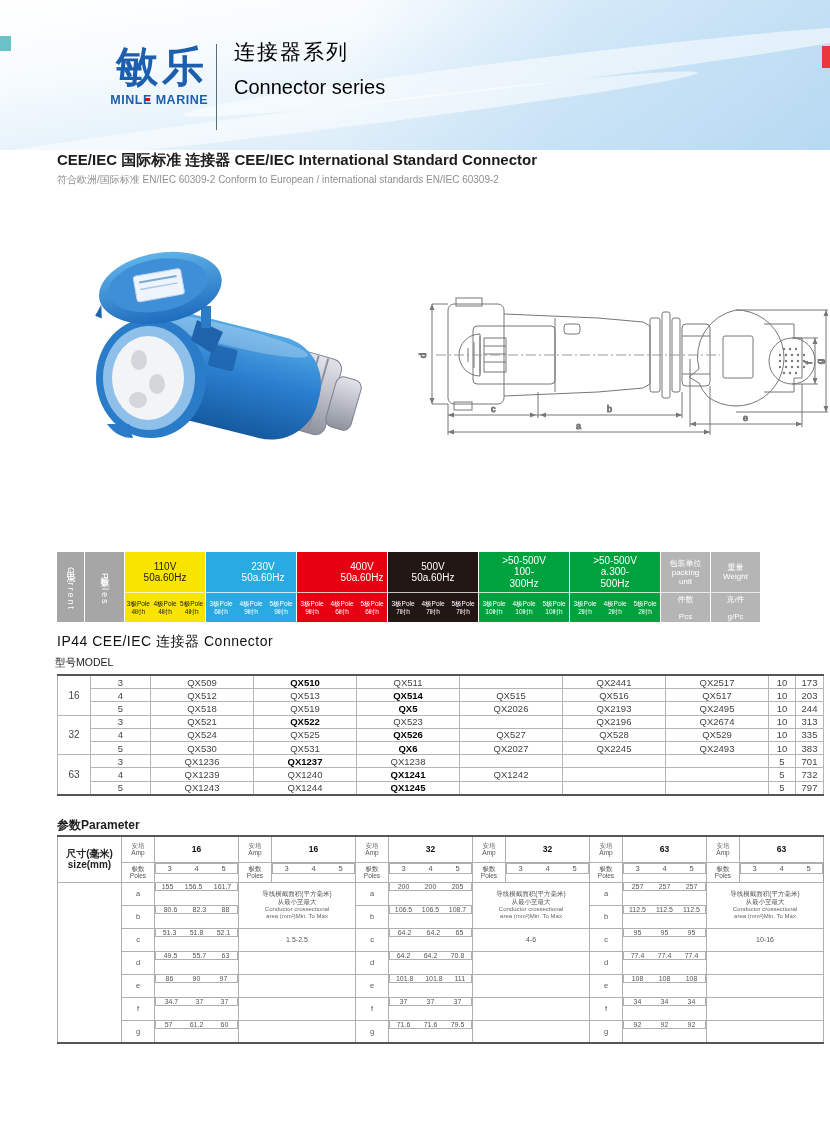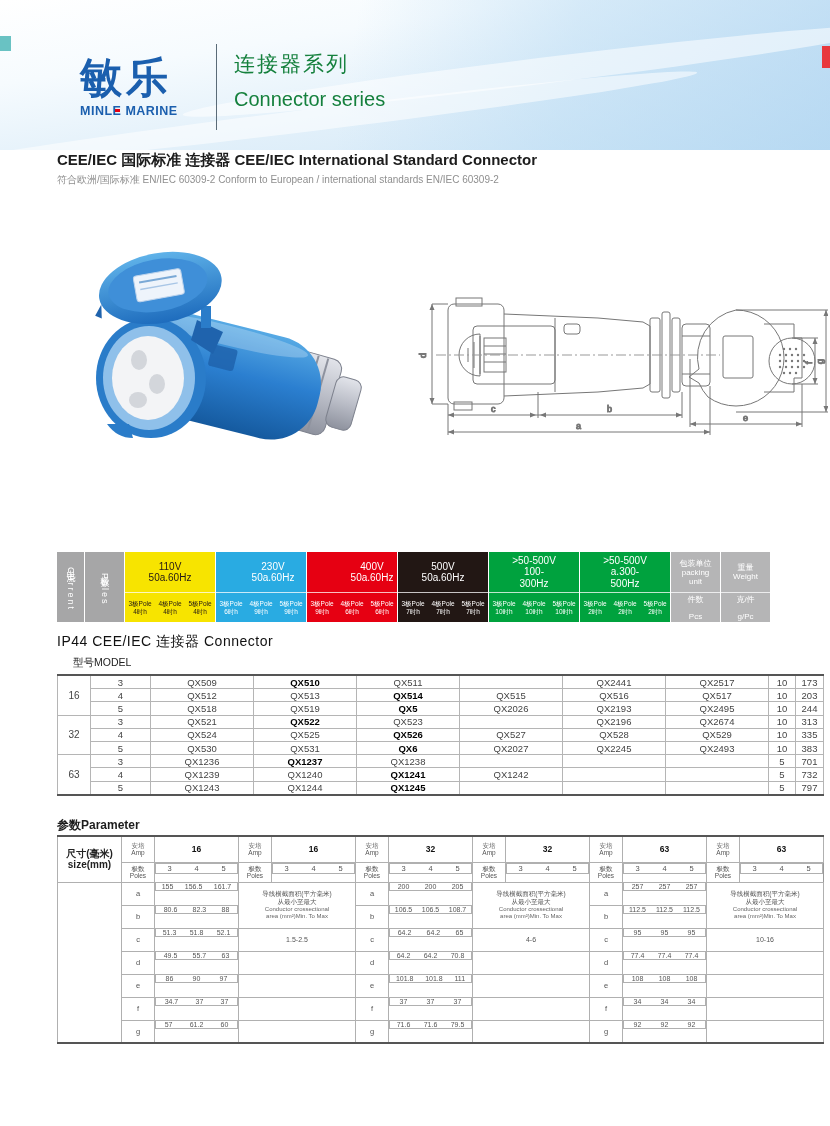--- a/index.html
+++ b/index.html
@@ -11,27 +11,27 @@
     background:
       linear-gradient(100deg, rgba(255,255,255,0) 42%, rgba(183,218,243,.50) 68%, rgba(168,209,240,.62) 100%),
       linear-gradient(171deg, #ffffff 0%, #f6fbfe 30%, #e2f0fa 62%, #cfe6f6 100%);}
   .topband .streak{position:absolute;background:rgba(255,255,255,.55);transform:rotate(-7deg);border-radius:50%;}
   .s1{left:180px;top:58px;width:720px;height:26px;}
   .s2{left:-60px;top:108px;width:760px;height:22px;background:rgba(173,214,242,.45);}
   .mark-teal{position:absolute;left:0;top:36px;width:11px;height:15px;background:#69c2c3;}
   .mark-red{position:absolute;right:0;top:46px;width:8px;height:22px;background:#e8383d;}
 
   
-  .logo{position:absolute;left:80px;top:55px;width:128px;text-align:left;color:#1b5fae;}
+  .logo{position:absolute;left:80px;top:44px;width:128px;text-align:right;color:#1b5fae;}
   .logo-cn{font-size:42px;font-weight:bold;letter-spacing:4px;line-height:46px;}
   .logo-en{font-size:12.5px;font-weight:bold;letter-spacing:.5px;margin-top:3px;color:#1b5fae;}
   .logo-en .e-acc{position:relative;}
   .logo-en .e-acc::after{content:"";position:absolute;left:2px;top:5px;width:5px;height:3px;background:#e60012;}
   .header-divider{position:absolute;left:216px;top:44px;height:86px;width:1px;background:#5a6b78;}
-  .series{position:absolute;left:234px;top:50px;color:#15803d;}
+  .series{position:absolute;left:234px;top:38px;color:#000000;}
   .series-cn{font-size:21px;letter-spacing:2px;}
   .series-en{font-size:20px;margin-top:10px;}
 
   
   .title-main{position:absolute;left:57px;top:151px;font-size:15px;font-weight:bold;color:#1c1c1c;}
   .title-sub{position:absolute;left:57px;top:173px;font-size:10px;color:#8f8f8f;}
 
   
   .photo{position:absolute;left:55px;top:228px;width:336px;height:232px;}
   .drawings{position:absolute;left:418px;top:284px;width:410px;height:158px;}
@@ -44,21 +44,21 @@
   .strip-col{display:flex;flex-direction:column;flex:0 0 auto;}
   .strip-main{flex:0 0 40px;display:flex;flex-direction:column;align-items:center;justify-content:center;text-align:center;}
   .strip-main .t{font-size:10px;line-height:11.5px;}
   .strip-main.gray .t{font-size:8px;line-height:9px;}
   .strip-sub{flex:1;display:flex;border-top:1px solid rgba(255,255,255,.75);align-items:center;}
   .strip-pole{flex:1;text-align:center;font-size:6.5px;line-height:8px;}
   .strip-sub.grayc{flex-direction:column;justify-content:center;text-align:center;font-size:8px;line-height:9px;gap:8px;}
 
   
   .sec-head{position:absolute;left:57px;top:633px;font-size:14px;color:#111;letter-spacing:.5px;}
-  .sec-sub{position:absolute;left:73px;top:656px;font-size:10.5px;color:#222;}
+  .sec-sub{position:absolute;left:55px;top:656px;font-size:10.5px;color:#222;}
   .model-table{position:absolute;left:57px;top:674px;width:766px;border-collapse:collapse;table-layout:fixed;
                font-size:9.5px;color:#444;border:1px solid #9a9a9a;border-top:2px solid #555;border-bottom:2px solid #555;}
   .model-table td{border:1px solid #b5b5b5;height:12.2px;text-align:center;padding:0;white-space:nowrap;}
   .model-table tr.group-start td{border-top:1px solid #8a8a8a;}
   .model-table td.bold{font-weight:bold;color:#000;}
   .model-table td.cur{font-size:10px;}
 
   
   .param-head{position:absolute;left:57px;top:817px;font-size:12px;font-weight:bold;color:#1d1d1d;}
   .param-table{position:absolute;left:57px;top:835px;width:766px;border-collapse:collapse;table-layout:fixed;
@@ -258,21 +258,21 @@
   </div>
 
   <div class="strip">
     <div class="strip-vcol" style="width:27px">
       <span>电流Current</span>
     </div>
     <div class="strip-vcol" style="width:39px">
       <span>极数Poles</span>
     </div>
     <div style="display:flex;gap:1px" id="strip-cols">
-        <div class="strip-col" style="width: 90px;">
+        <div class="strip-col" style="width: 80px;">
           <div class="strip-main" style="background: rgb(247, 228, 0); color: rgb(35, 24, 21);">
             <div class="t">110V</div>
             <div class="t">50a.60Hz</div>
           </div>
           <div class="strip-sub" style="background: rgb(247, 228, 0); color: rgb(35, 24, 21);">
             <div class="strip-pole">
               <div>3极Pole</div>
               <div>4时h</div>
             </div>
             <div class="strip-pole">

